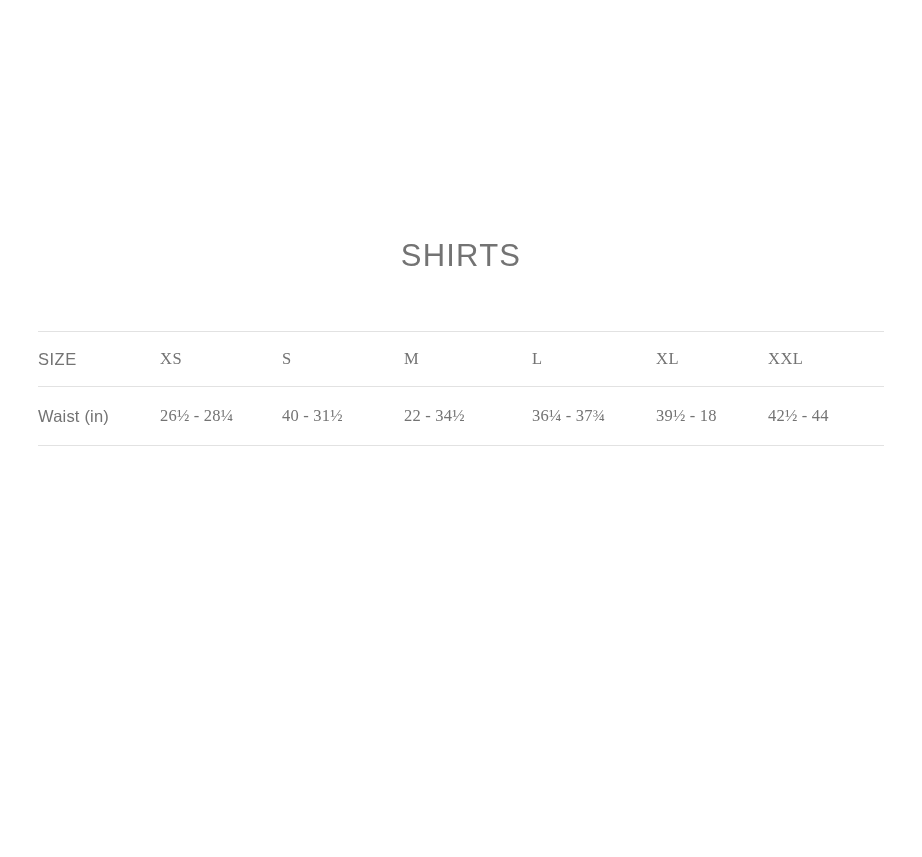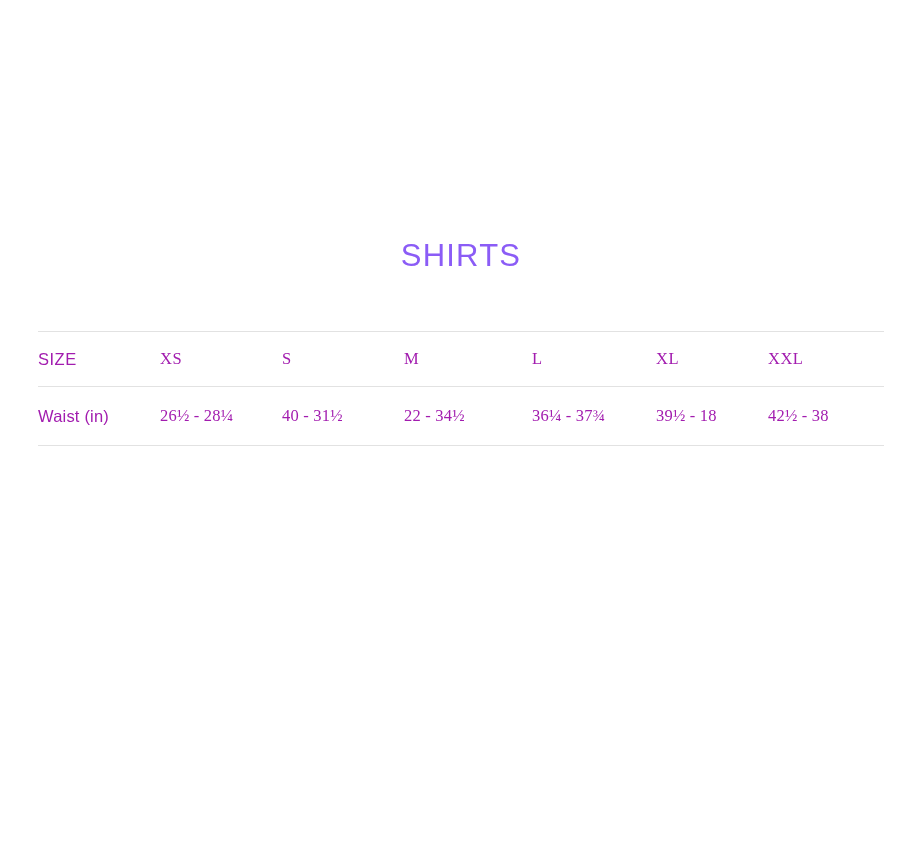--- a/index.html
+++ b/index.html
@@ -22,21 +22,21 @@
   }
   .title {
     position: absolute;
     top: 238px;
     left: 0;
     width: 922px;
     text-align: center;
     font-size: 31px;
     font-weight: 400;
     letter-spacing: 1.2px;
-    color: #8b5cf6;
+    color: #737373;
   }
   .table-wrap {
     position: absolute;
     top: 331px;
     left: 38px;
     width: 846px;
   }
   table.size-table {
     border-collapse: collapse;
     width: 846px;
@@ -49,21 +49,21 @@
   table.size-table col.c4 { width: 124px; }
   table.size-table col.c5 { width: 112px; }
   table.size-table col.c6 { width: 116px; }
 
   table.size-table th,
   table.size-table td {
     text-align: left;
     vertical-align: middle;
     font-weight: 400;
     font-size: 16.5px;
-    color: #a21caf;
+    color: #737373;
     padding: 0;
     height: 58px;
     border-top: 1px solid #e2e2e2;
     letter-spacing: 0.2px;
   }
   table.size-table tbody tr:last-child th,
   table.size-table tbody tr:last-child td {
     border-bottom: 1px solid #e2e2e2;
   }
   table.size-table thead th {
@@ -105,19 +105,19 @@
         </tr>
       </thead>
       <tbody>
         <tr>
           <th class="rowhead">Waist (in)</th>
           <td class="cell-pad">26½ - 28¼</td>
           <td class="cell-pad">40 - 31½</td>
           <td class="cell-pad">22 - 34½</td>
           <td class="cell-pad">36¼ - 37¾</td>
           <td class="cell-pad">39½ - 18</td>
-          <td class="cell-pad">42½ - 38</td>
+          <td class="cell-pad">42½ - 44</td>
         </tr>
       </tbody>
     </table>
   </div>
 
 </div>
 
 </body></html>

